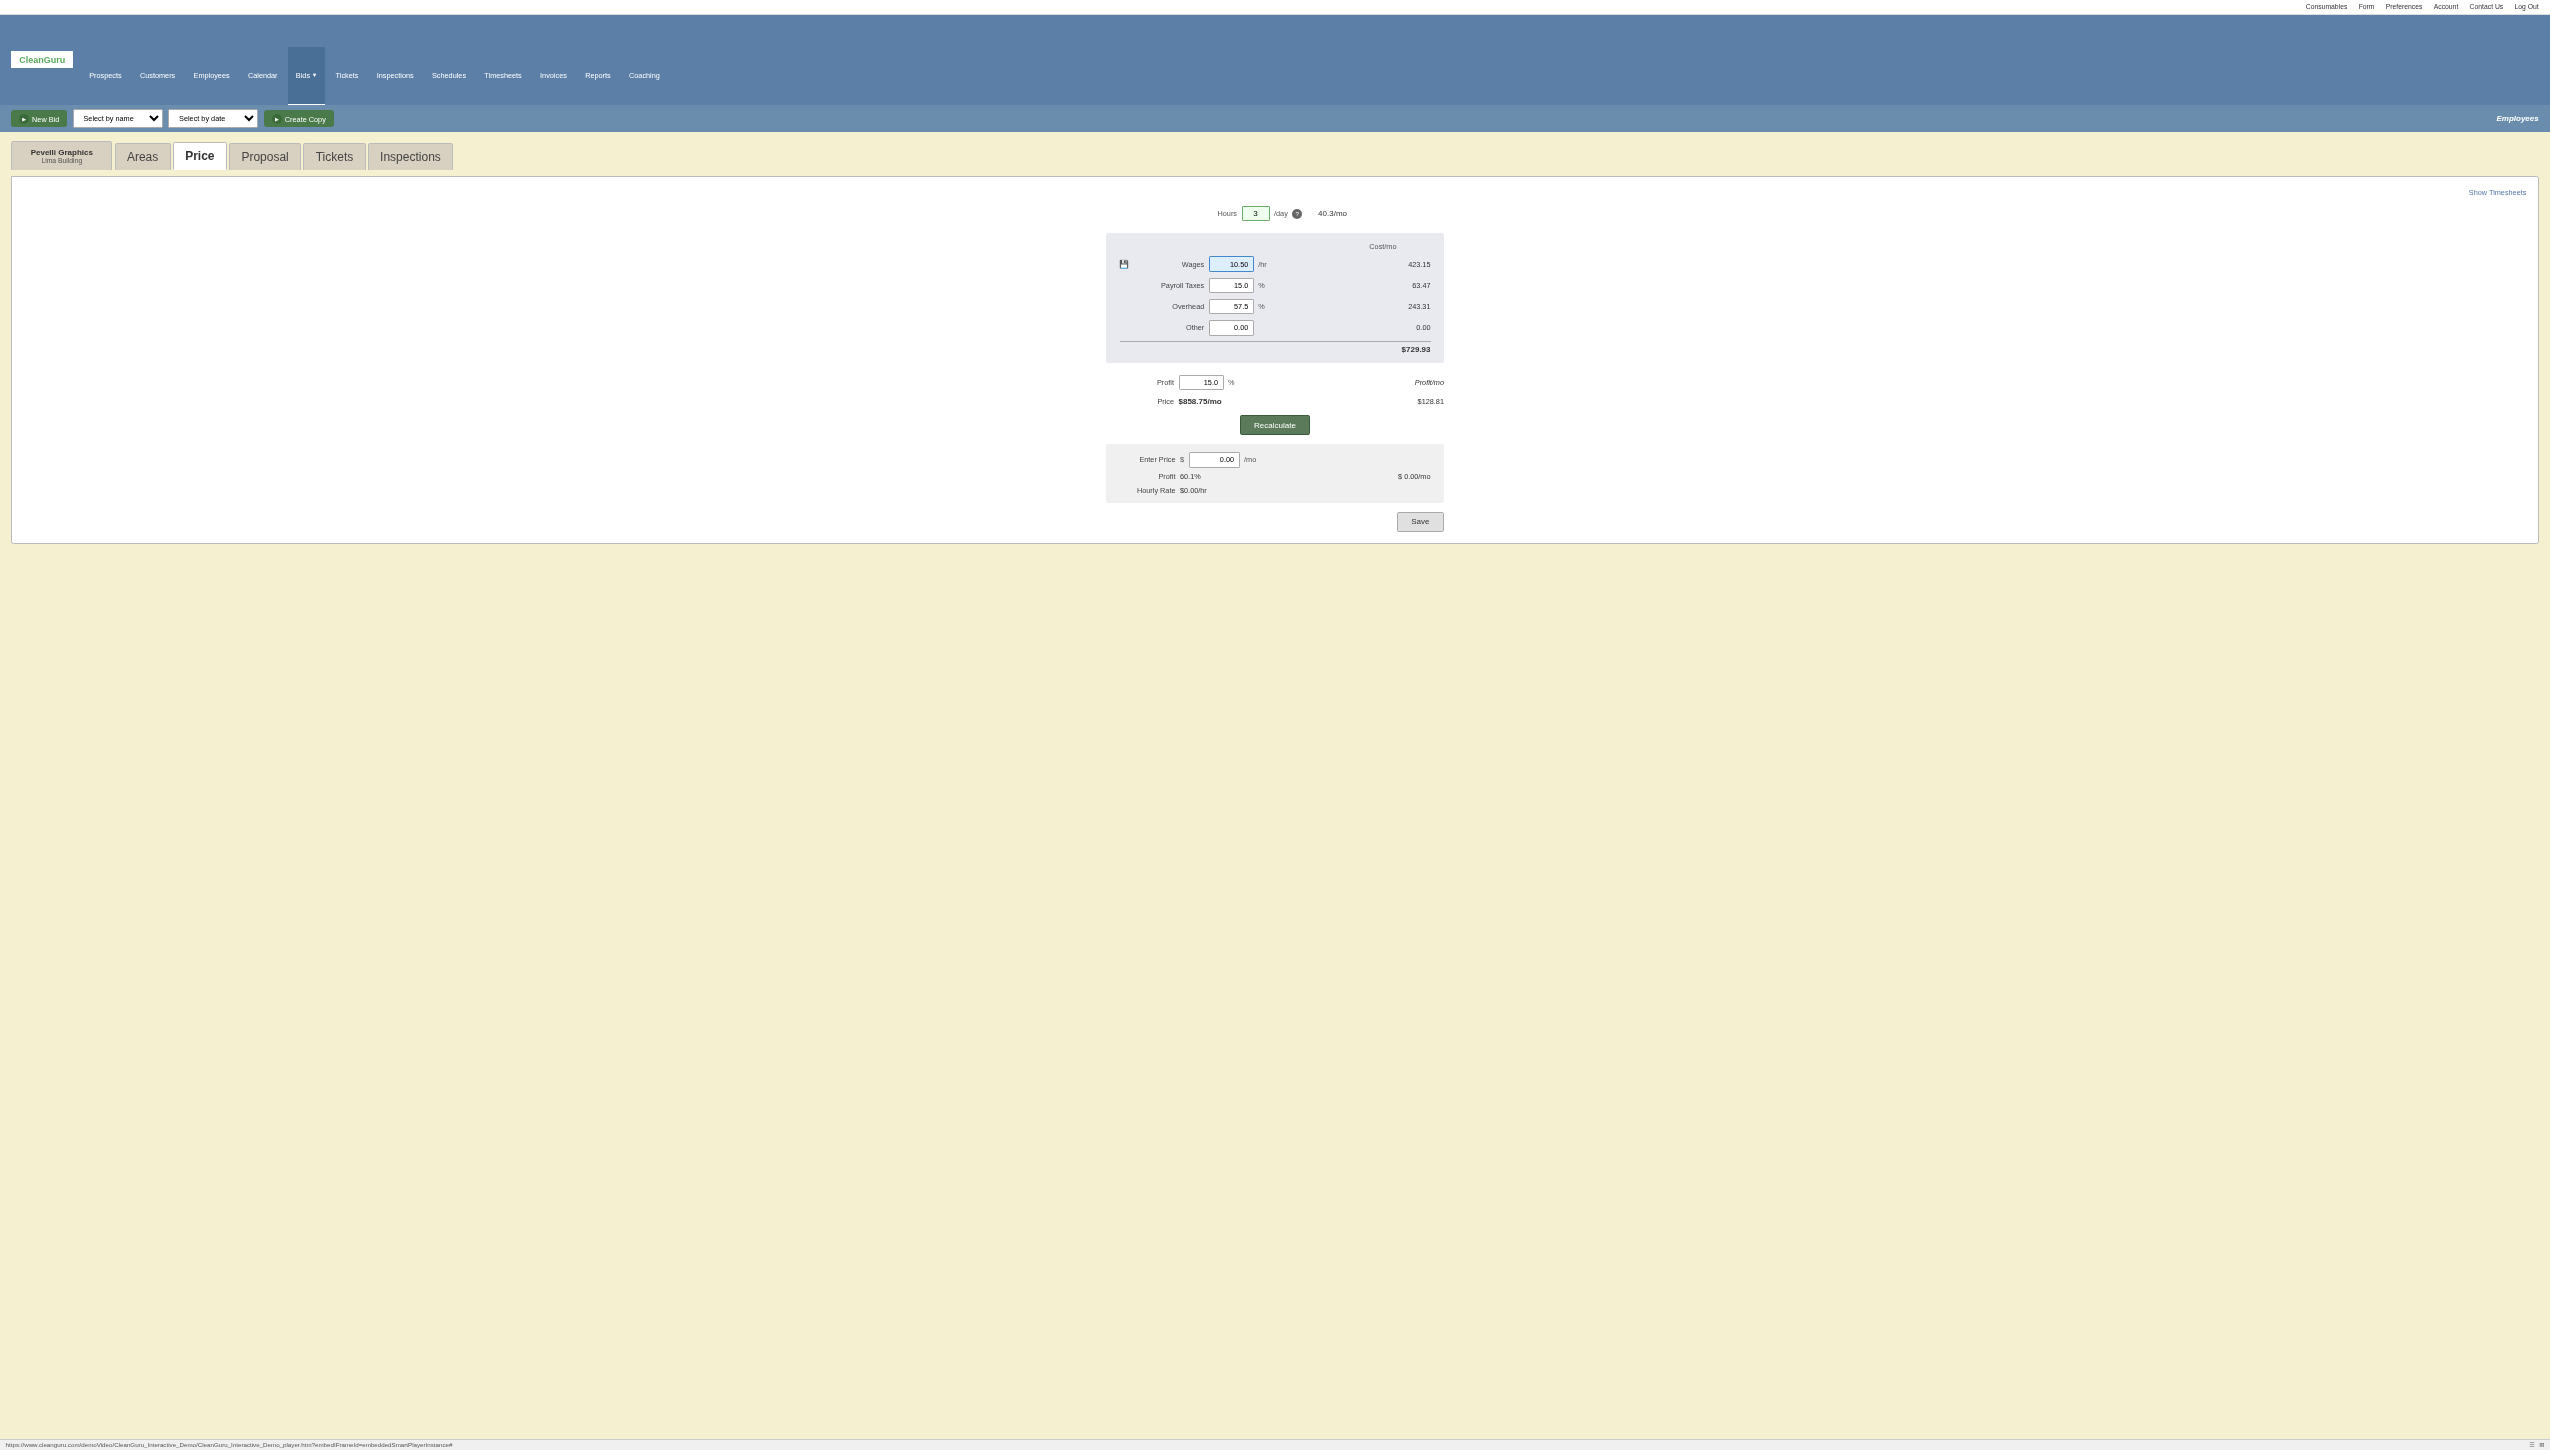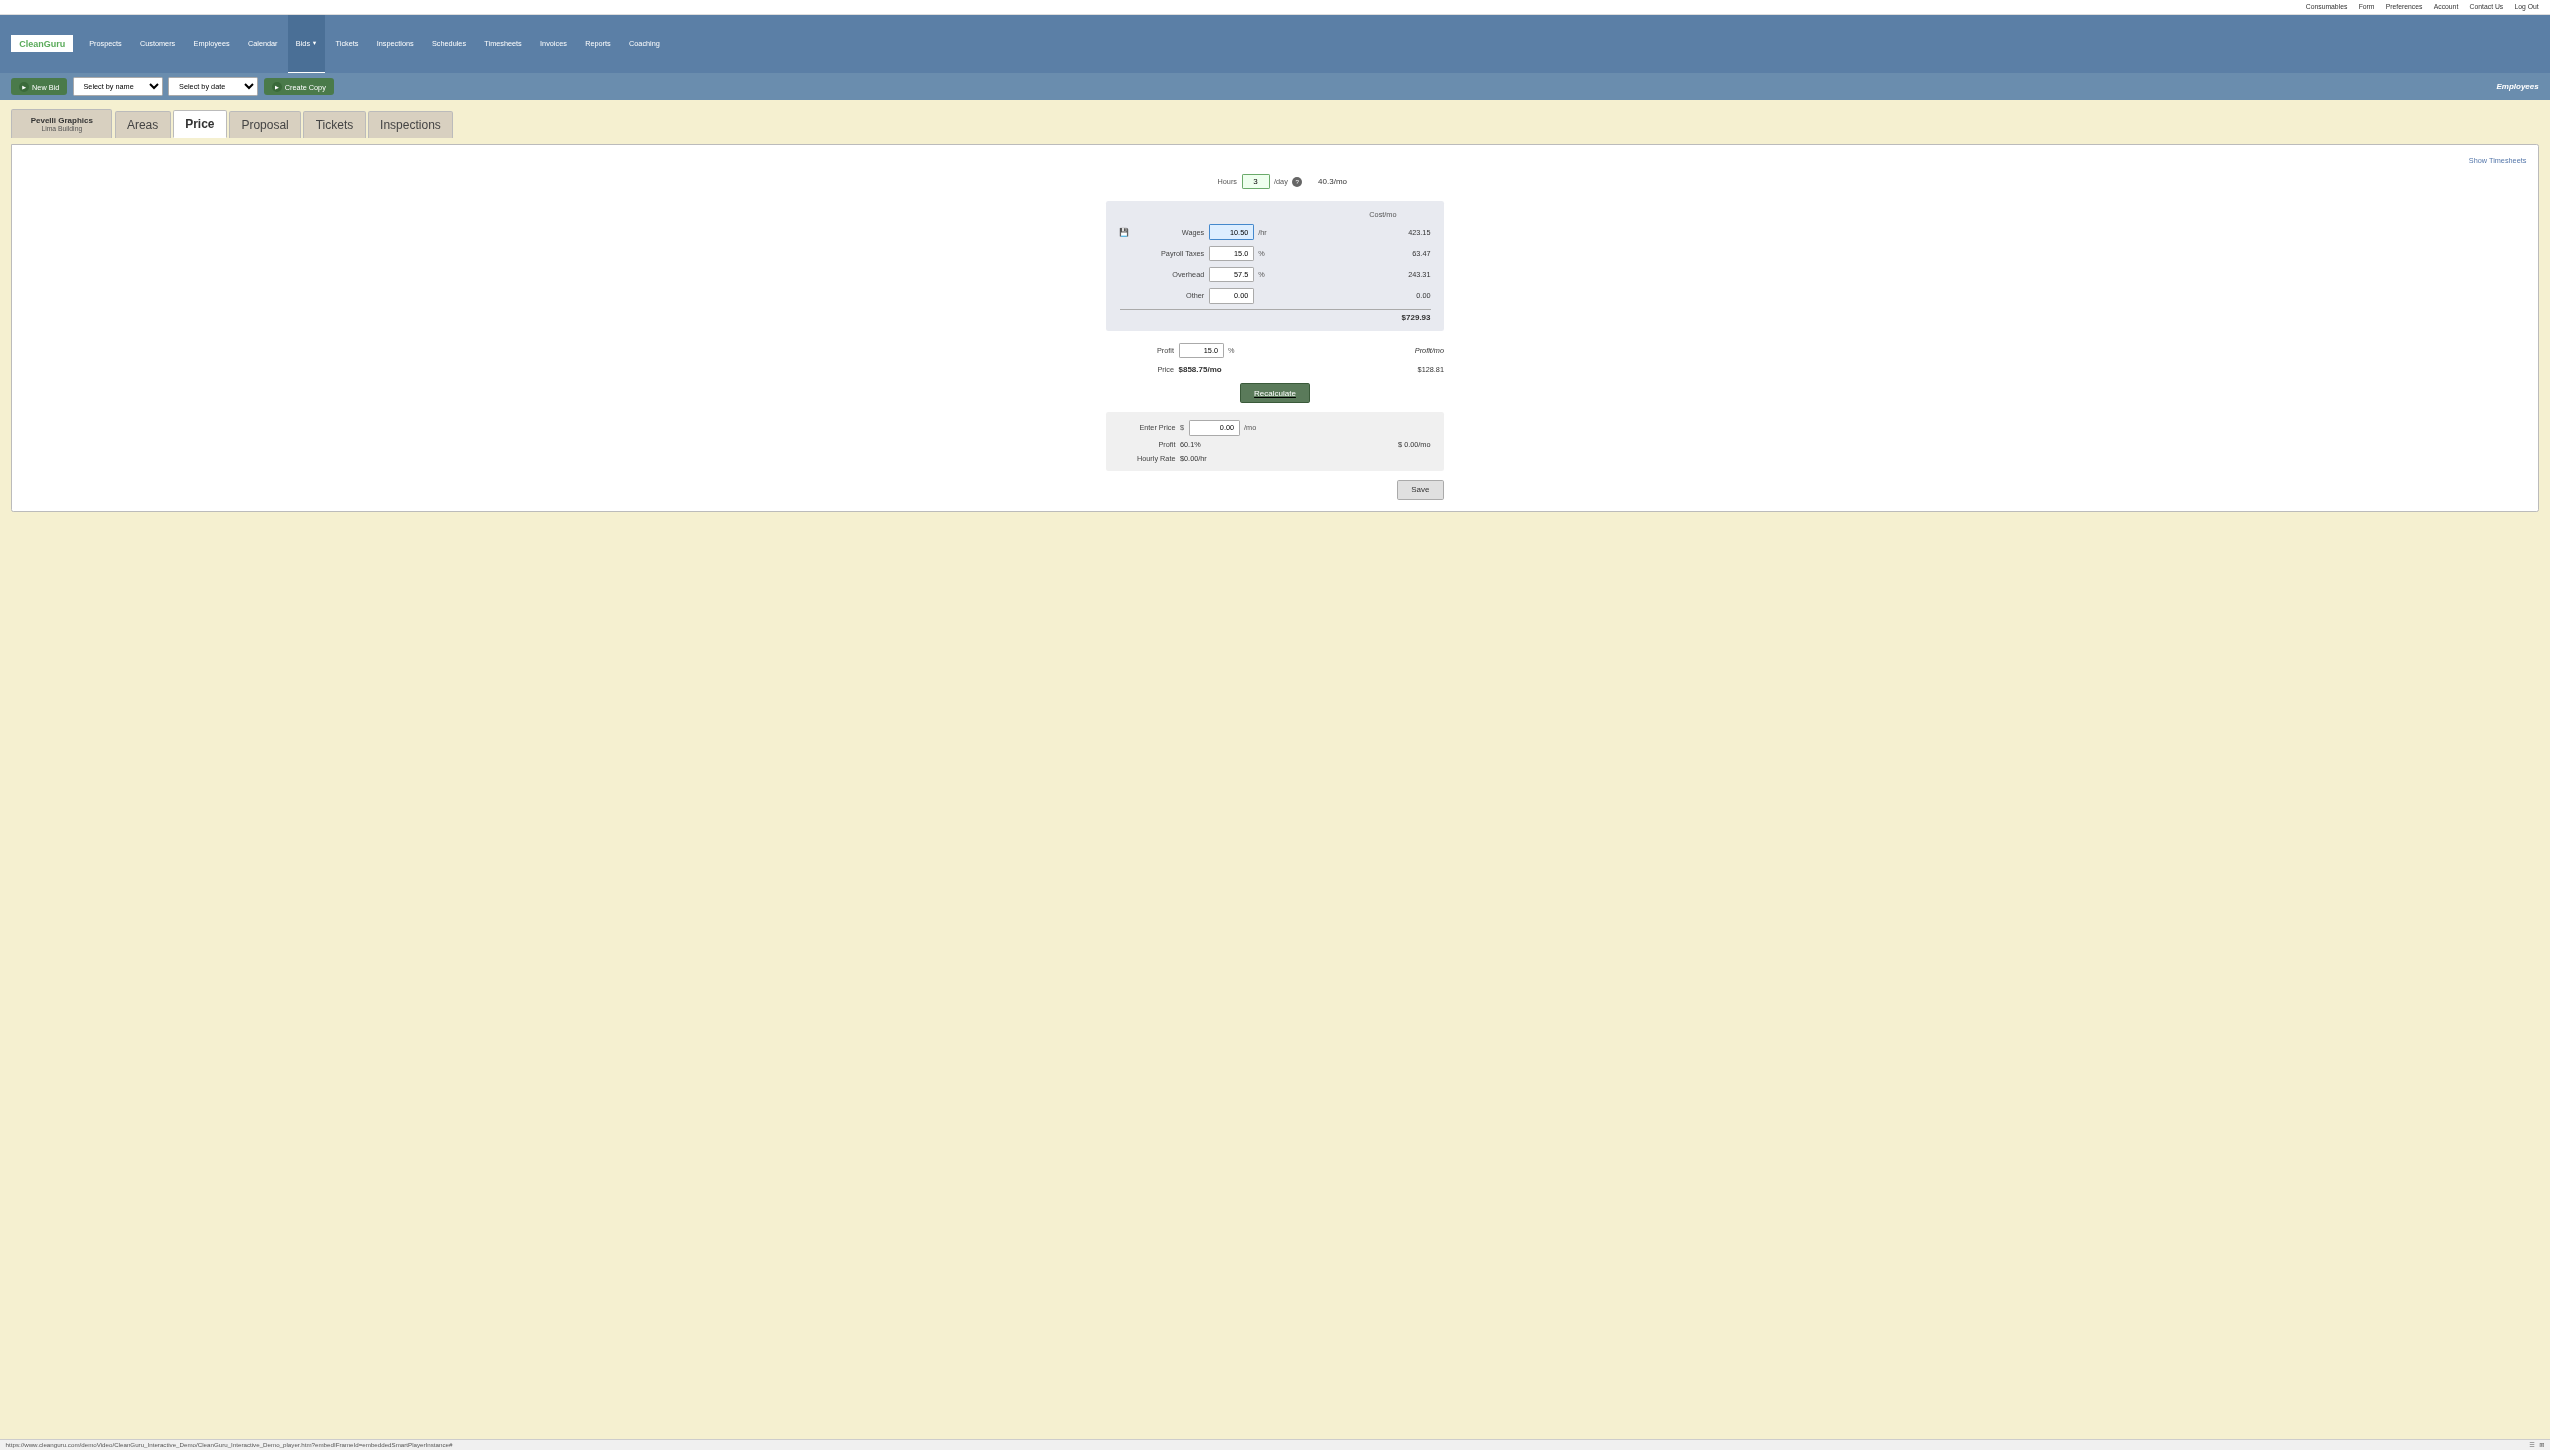--- a/index.html
+++ b/index.html
@@ -50,20 +50,21 @@
     .logo-text span { color: #5aab5a; }
     .nav-item {
       color: #fff;
       padding: 24px 8px;
       cursor: pointer;
       font-size: 7.3px;
       text-decoration: none;
       display: flex;
       align-items: center;
       gap: 1.7px;
+      margin-top: 32px;
     }
     .nav-item.active {
       background: #4a6f96;
       border-bottom: 1.1px solid #fff;
     }
     .nav-item .dropdown-arrow {
       font-size: 5.6px;
     }
 
     
@@ -350,21 +351,20 @@
       min-width: 45px;
       text-align: right;
       color: #333;
     }
 
     
     .recalc-row {
       display: flex;
       justify-content: center;
       margin: 9px 0;
-      text-decoration: underline;
     }
     .btn-recalc {
       background: #5a7a5a;
       color: #fff;
       border: 0.6px solid #3a5a3a;
       padding: 4.5px 13.5px;
       border-radius: 1.7px;
       cursor: pointer;
       font-size: 8px;
     }

